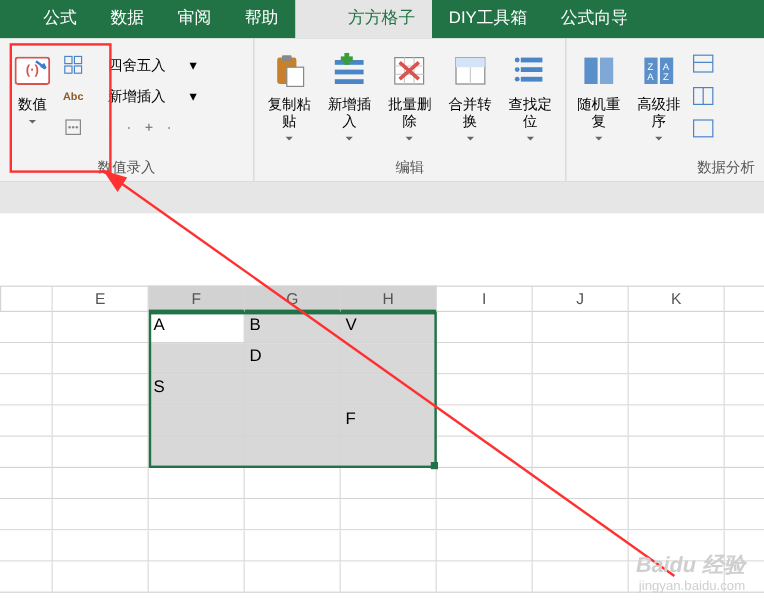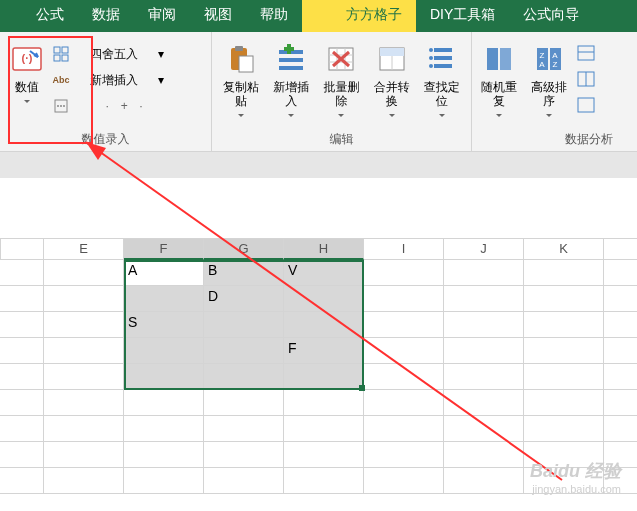--- a/index.html
+++ b/index.html
@@ -1,21 +1,21 @@
 <!DOCTYPE html>
 <html><head>
 <meta charset="utf-8">
 <style>
   * { box-sizing: border-box; margin: 0; padding: 0; font-family: "Microsoft YaHei", sans-serif; }
   body { width: 637px; height: 511px; background: #fff; overflow: hidden; position: relative; }
 
   
   .tabbar { height: 32px; background: #217346; display: flex; align-items: stretch; padding-left: 22px; }
   .tab { padding: 6px 14px 0; color: #fff; font-size: 14px; cursor: pointer; }
-  .tab.active { background: #fde047; color: #217346; padding-left: 44px; }
+  .tab.active { background: #e5e5e5; color: #217346; padding-left: 44px; }
 
   
   .ribbon { height: 120px; background: #f3f3f3; border-bottom: 1px solid #d4d4d4; display: flex; }
   .group { border-right: 1px solid #d4d4d4; display: flex; flex-direction: column; }
   .group-body { flex: 1; display: flex; padding: 4px; }
   .group-label { text-align: center; font-size: 12px; color: #555; padding-bottom: 3px; }
 
   .bigbtn { width: 46px; display: flex; flex-direction: column; align-items: center; justify-content: flex-start; padding-top: 6px; gap: 4px; }
   .bigbtn .icon { width: 34px; height: 34px; display: flex; align-items: center; justify-content: center; }
   .bigbtn .lbl { font-size: 12px; text-align: center; line-height: 14px; }
@@ -51,21 +51,20 @@
   .watermark { position: absolute; right: 16px; bottom: 16px; font-size: 11px; color: #cfcfcf; text-align: right; pointer-events: none; }
   .watermark .big { font-size: 18px; font-weight: bold; font-style: italic; }
 </style>
 </head>
 <body>
 
 <div class="tabbar">
   <div class="tab">公式</div>
   <div class="tab">数据</div>
   <div class="tab">审阅</div>
-  <div class="tab">视图</div>
   <div class="tab">帮助</div>
   <div class="tab active">方方格子</div>
   <div class="tab">DIY工具箱</div>
   <div class="tab">公式向导</div>
 </div>
 
 <div class="ribbon">
 
   <div class="group" style="width:212px">
     <div class="group-body">
@@ -210,21 +209,21 @@
             </svg></div>
         <div class="sic"><svg width="20" height="18">
               <rect x="2" y="2" width="16" height="14" fill="none" stroke="#4a86c7"></rect>
               <line x1="10" y1="2" x2="10" y2="16" stroke="#4a86c7"></line>
             </svg></div>
         <div class="sic"><svg width="20" height="18">
               <rect x="2" y="2" width="16" height="14" fill="none" stroke="#4a86c7"></rect>
             </svg></div>
       </div>
     </div>
-    <div class="group-label" style="text-align:right;padding-right:24px">数据分析</div>
+    <div class="group-label" style="text-align:right;padding-right:8px">数据分析</div>
   </div>
 </div>
 
 <div class="strip"></div>
 <div class="gap"></div>
 
 <div class="sheet">
   <div class="cols">
     <div class="colh first"></div>
     <div class="colh">E</div>

